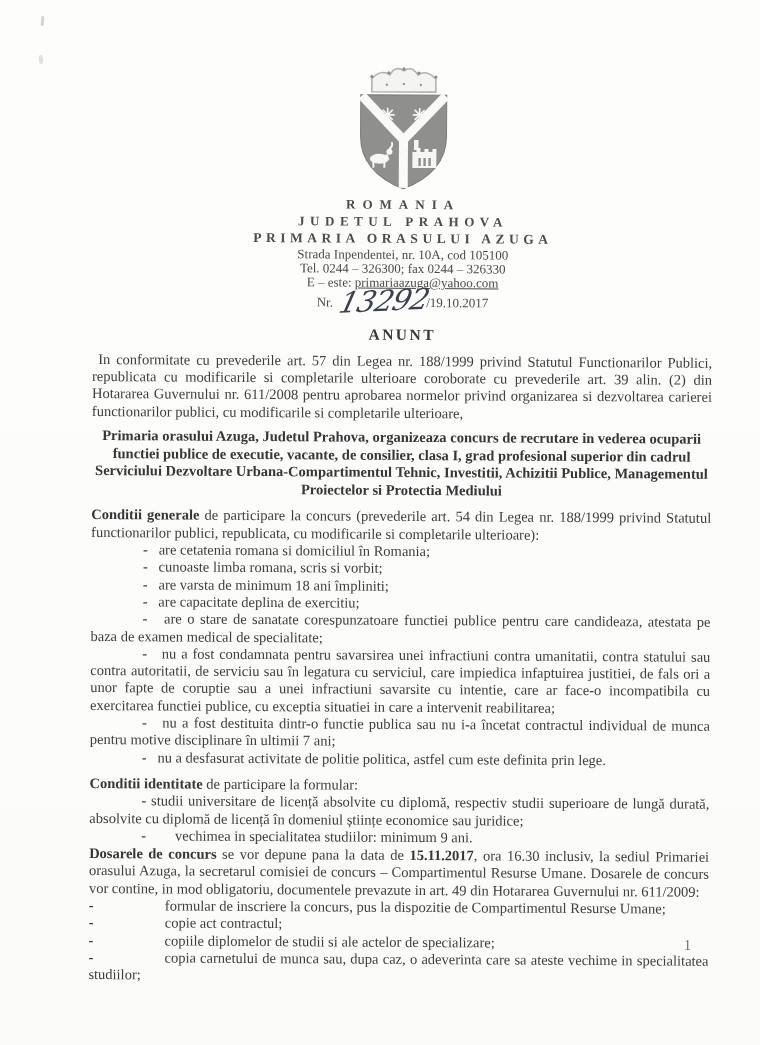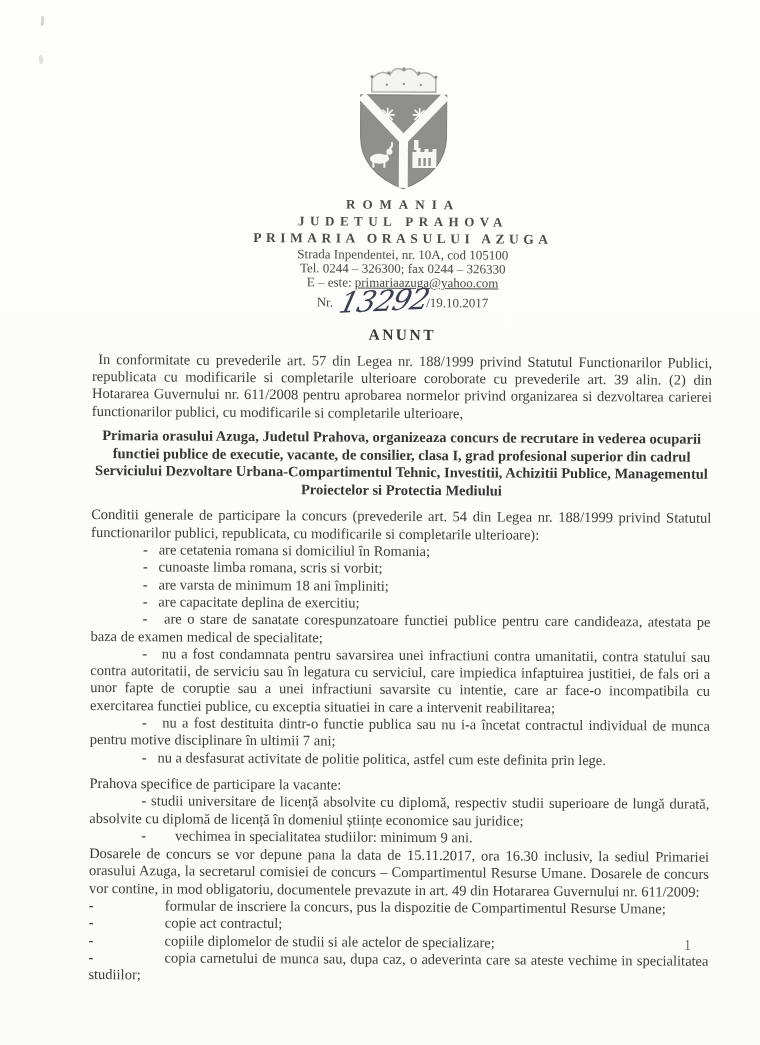--- a/index.html
+++ b/index.html
@@ -24,21 +24,21 @@
     font-family:"DejaVu Serif", serif;font-style:italic;font-size:29px;line-height:12px;
     display:inline-block;transform:skewX(-16deg) rotate(-3deg);color:#3a4050;
     position:relative;top:4px;margin:0 -2px 0 8px;letter-spacing:-1px;
   }
   .doc-title{text-align:center;font-weight:bold;font-size:15.5px;letter-spacing:2.5px;color:#383838;margin-top:9px;}
   p{margin:0;}
   .para{font-size:14.5px;line-height:17.3px;text-align:justify;}
   .intro{margin-top:9px;text-indent:6px;}
   .announcement{margin-top:7px;text-align:center;font-weight:bold;color:#363636;line-height:17.6px;}
   .section-head{margin-top:9px;}
-  .bold{font-weight:normal;color:#363636;}
+  .bold{font-weight:bold;color:#363636;}
   .bullet{white-space:pre-wrap;text-indent:52px;}
   .dossier{margin-top:1px;}
   .doc-item .marker{display:inline-block;width:76px;}
   .page-number{position:absolute;left:684px;top:938px;font-size:14px;color:#6b6b6b;font-family:"Liberation Serif",serif;}
 </style>
 </head>
 <body>
 
 <div class="page">
   <div class="speck s1"></div>
@@ -119,21 +119,21 @@
 
     <p class="para bullet">-   are cetatenia romana si domiciliul în Romania;</p>
     <p class="para bullet">-   cunoaste limba romana, scris si vorbit;</p>
     <p class="para bullet">-   are varsta de minimum 18 ani împliniti;</p>
     <p class="para bullet">-   are capacitate deplina de exercitiu;</p>
     <p class="para bullet">-   are o stare de sanatate corespunzatoare functiei publice pentru care candideaza, atestata pe baza de examen medical de specialitate;</p>
     <p class="para bullet">-   nu a fost condamnata pentru savarsirea unei infractiuni contra umanitatii, contra statului sau contra autoritatii, de serviciu sau în legatura cu serviciul, care impiedica infaptuirea justitiei, de fals ori a unor fapte de coruptie sau a unei infractiuni savarsite cu intentie, care ar face-o incompatibila cu exercitarea functiei publice, cu exceptia situatiei in care a intervenit reabilitarea;</p>
     <p class="para bullet">-   nu a fost destituita dintr-o functie publica sau nu i-a încetat contractul individual de munca pentru motive disciplinare în ultimii 7 ani;</p>
     <p class="para bullet">-   nu a desfasurat activitate de politie politica, astfel cum este definita prin lege.</p>
 
-    <p class="para section-head"><span class="bold">Prahova specifice</span><span> de participare la vacante:</span></p>
+    <p class="para section-head"><span class="bold">Conditii identitate</span><span> de participare la formular:</span></p>
 
     <p class="para bullet">- studii universitare de licență absolvite cu diplomă, respectiv studii superioare de lungă durată, absolvite cu diplomă de licență în domeniul științe economice sau juridice;</p>
     <p class="para bullet">-        vechimea in specialitatea studiilor: minimum 9 ani.</p>
 
     <p class="para dossier"><span class="bold">Dosarele de concurs</span><span> se vor depune pana la data de </span><span class="bold">15.11.2017</span><span>, ora 16.30 inclusiv, la sediul Primariei orasului Azuga, la secretarul comisiei de concurs – Compartimentul Resurse Umane. Dosarele de concurs vor contine, in mod obligatoriu, documentele prevazute in art. 49 din Hotararea Guvernului nr. 611/2009:</span></p>
 
     <p class="para doc-item"><span class="marker">-</span><span>formular de inscriere la concurs, pus la dispozitie de Compartimentul Resurse Umane;</span></p>
     <p class="para doc-item"><span class="marker">-</span><span>copie act contractul;</span></p>
     <p class="para doc-item"><span class="marker">-</span><span>copiile diplomelor de studii si ale actelor de specializare;</span></p>
     <p class="para doc-item"><span class="marker">-</span><span>copia carnetului de munca sau, dupa caz, o adeverinta care sa ateste vechime in specialitatea studiilor;</span></p>

